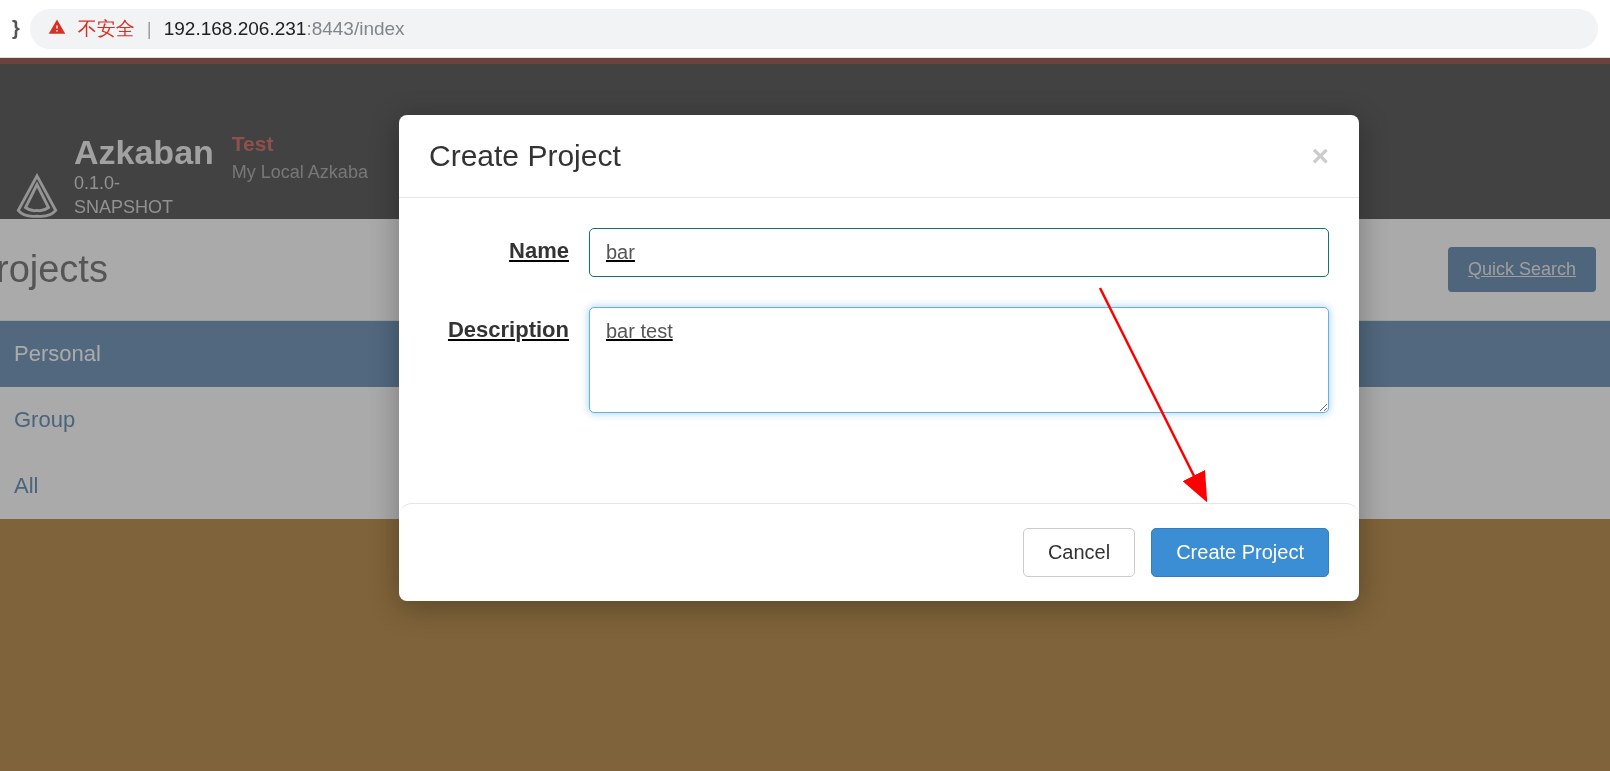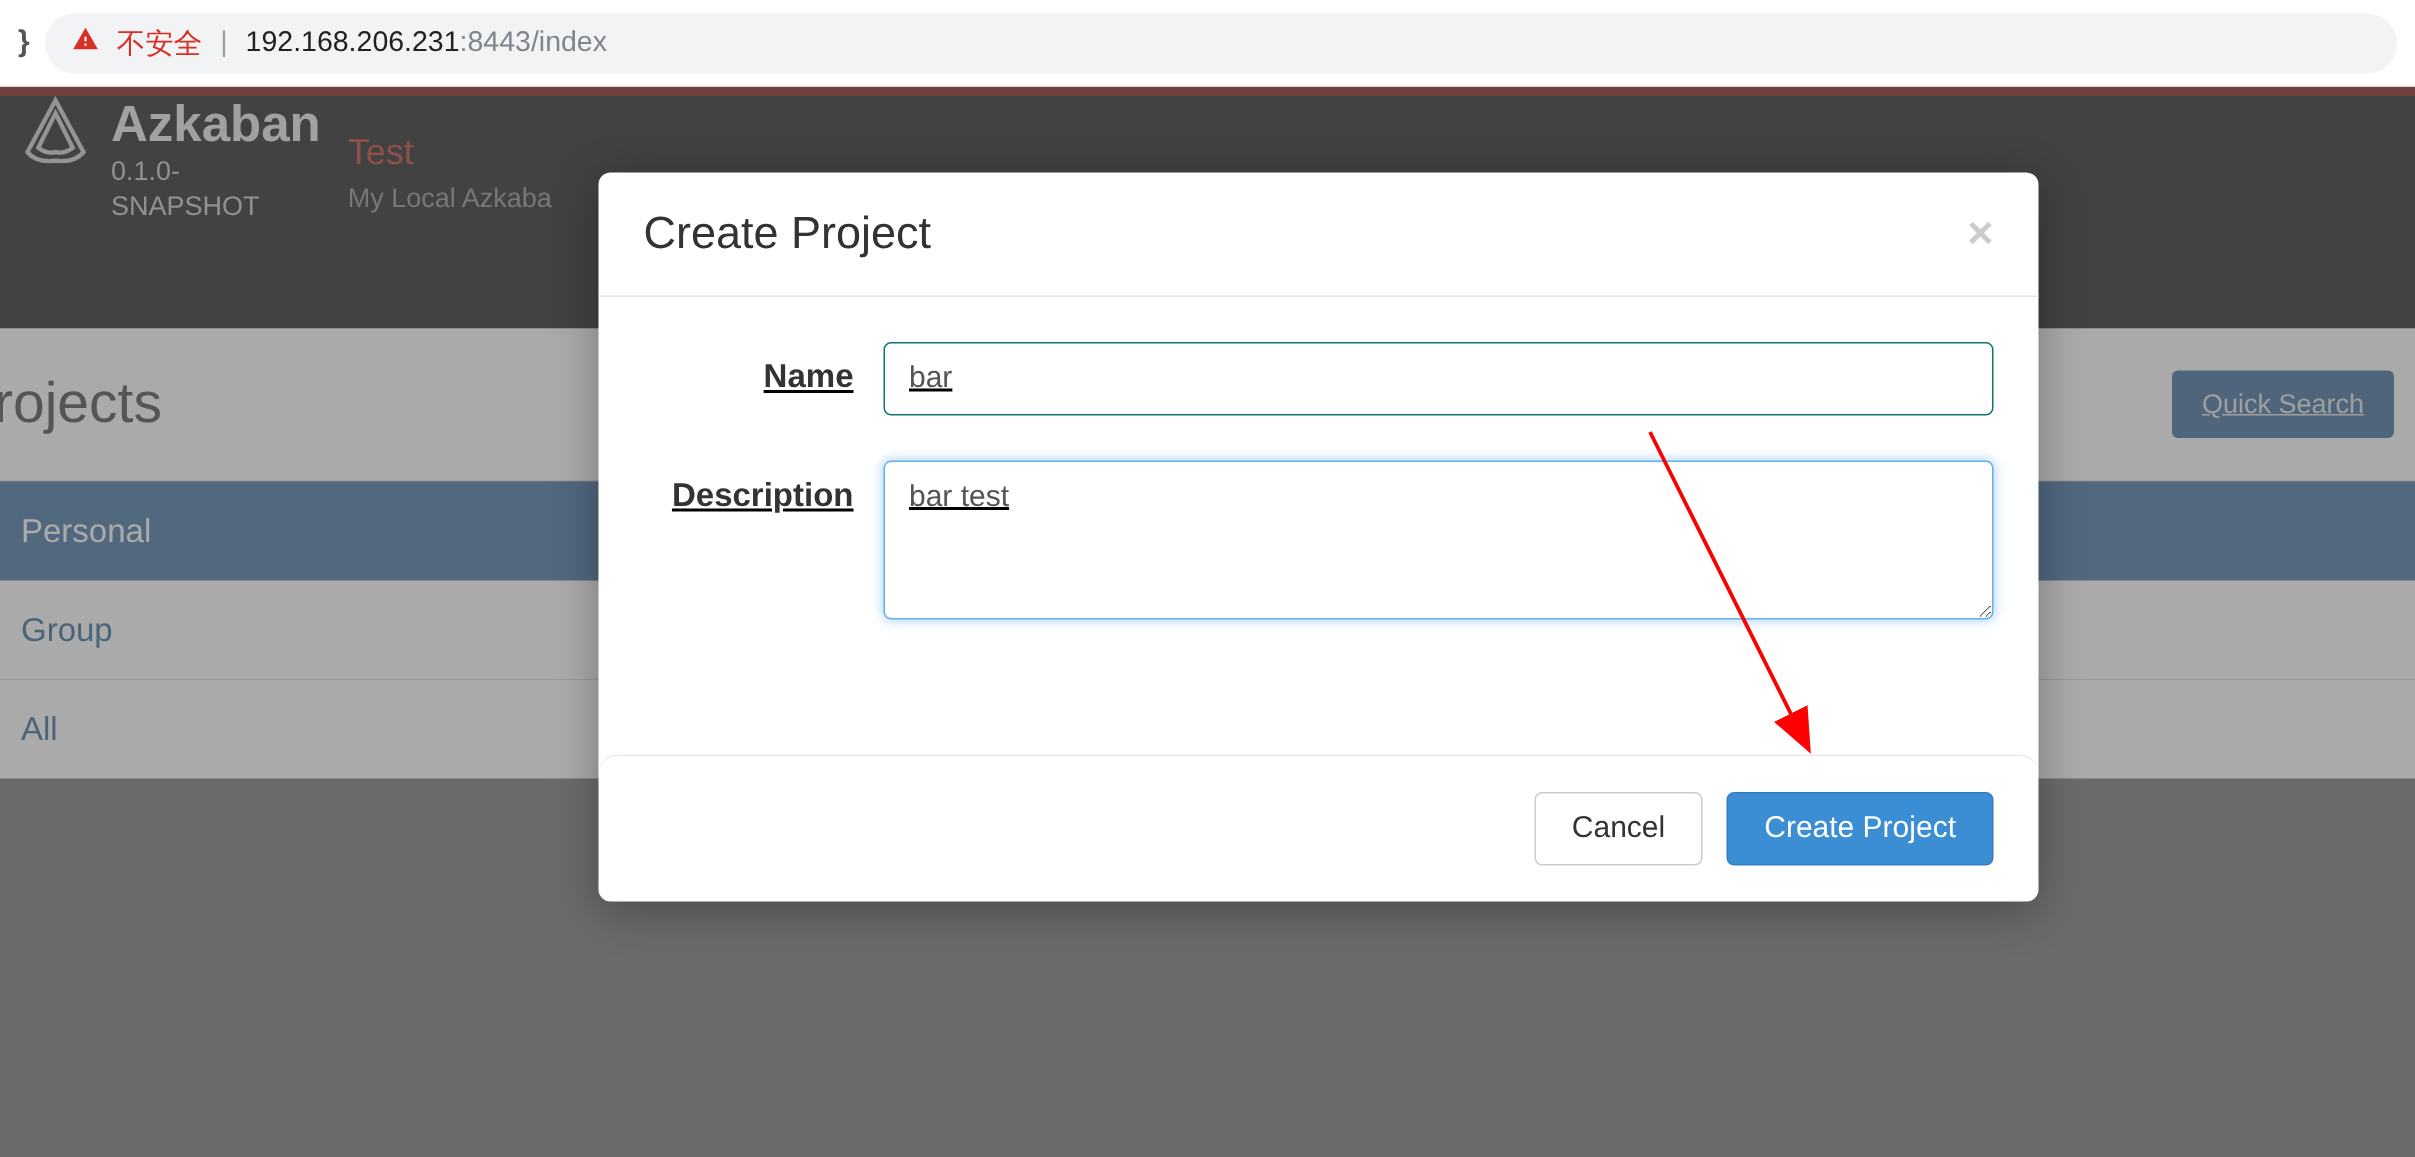--- a/index.html
+++ b/index.html
@@ -71,21 +71,21 @@
     
     .top-stripe {
       height: 6px;
       background: #7a1712;
     }
 
     .dark-header {
       background: #1a1a1a;
       height: 155px;
       display: flex;
-      align-items: flex-start;
+      align-items: flex-end;
       padding-left: 14px;
       gap: 14px;
     }
     .logo-svg {
       width: 46px;
       height: 46px;
       fill: #cfcfcf;
     }
     .brand-col {
       display: flex;
@@ -101,22 +101,23 @@
       font-size: 18px;
       line-height: 1.3;
     }
     .env-col {
       margin-left: 4px;
       align-self: flex-start;
       padding-top: 24px;
     }
     .env-label {
       color: #c0392b;
-      font-size: 24px;
-      font-weight: normal;
+      font-size: 21px;
+      font-weight: bold;
+      margin-top: 44px;
     }
     .env-sub {
       color: #8f8f8f;
       font-size: 18px;
       margin-top: 6px;
     }
 
     
     .secondary-bar {
       background: #fff;
@@ -141,21 +142,21 @@
       font-size: 18px;
       padding: 12px 20px;
       cursor: pointer;
       text-decoration: underline;
     }
 
     
     .main-body {
       display: flex;
       height: calc(100% - 6px - 155px - 102px);
-      background: #737373;
+      background: #a16207;
     }
     .sidebar {
       width: 100%;
     }
     .sidebar-item {
       padding: 20px 14px;
       font-size: 22px;
       cursor: pointer;
     }
     .sidebar-item.active {

